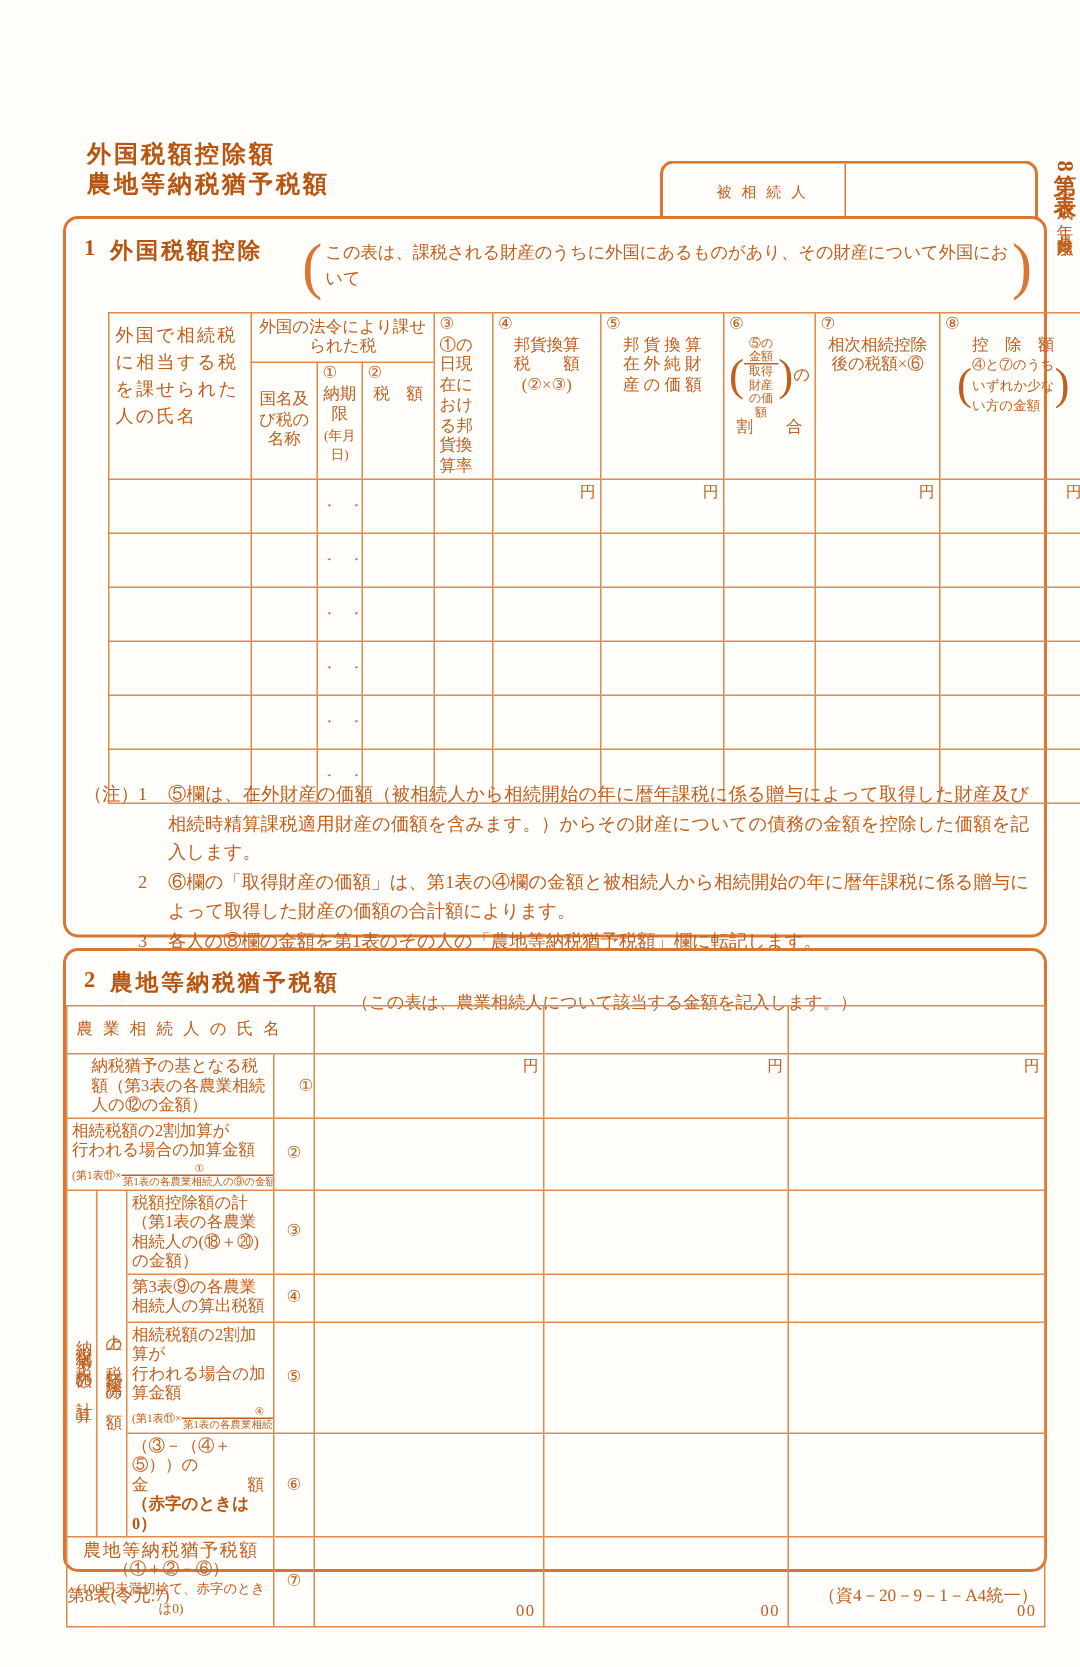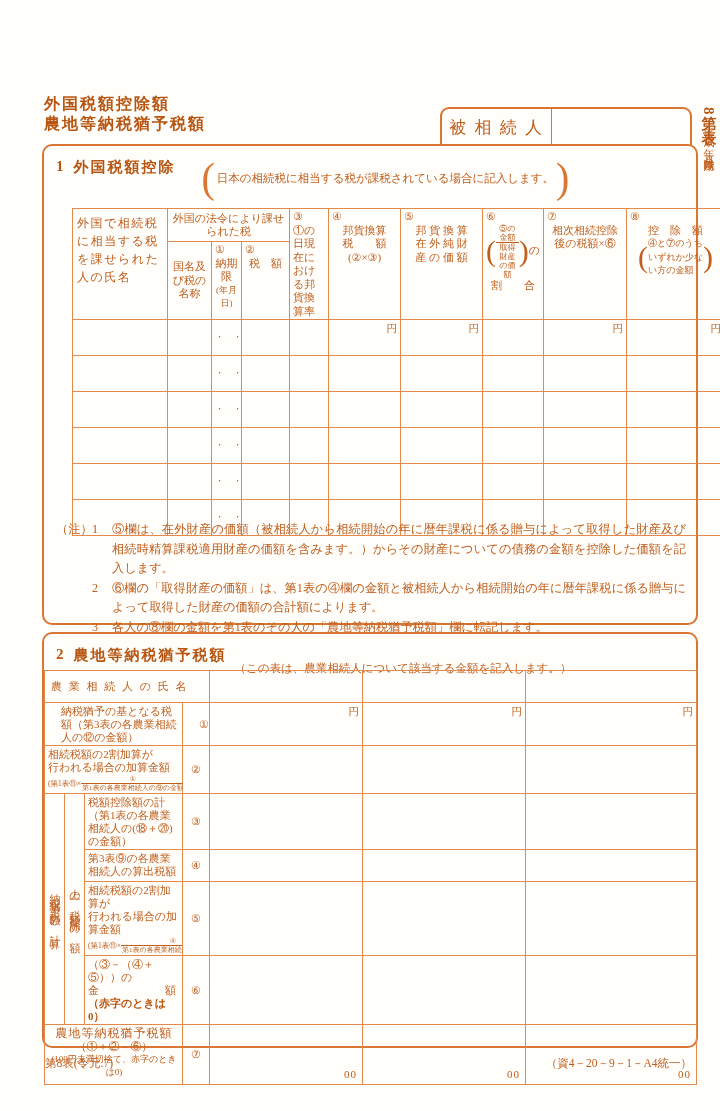--- a/index.html
+++ b/index.html
@@ -11,26 +11,26 @@
   }
   *{box-sizing:border-box;}
   html,body{margin:0;padding:0;}
   body{
     width:720px;height:1111px;position:relative;
     background:var(--bg);color:var(--ink);
     font-family:"Liberation Serif","DejaVu Serif",serif;
     overflow:hidden;
   }
   
-  .title-block{position:absolute;left:44px;top:94px;display:flex;align-items:flex-end;}
+  .title-block{position:absolute;left:58px;top:94px;display:flex;align-items:flex-end;}
   .title-lines{font-weight:bold;font-size:16px;line-height:20px;letter-spacing:2px;color:var(--ink-strong);}
   .title-suffix{font-size:25px;font-weight:bold;letter-spacing:9px;margin-left:8px;margin-top:7px;color:var(--ink-strong);white-space:nowrap;}
   .decedent{position:absolute;left:440px;top:107px;width:252px;height:39px;
     border:2px solid var(--line2);border-bottom:none;border-radius:9px 9px 0 0;display:flex;}
-  .decedent-label{width:110px;border-right:1.5px solid var(--line2);display:flex;align-items:center;justify-content:center;font-size:17px;letter-spacing:2px;}
+  .decedent-label{width:110px;border-right:1.5px solid var(--line2);display:flex;align-items:center;justify-content:center;font-size:10px;letter-spacing:2px;margin-left:12px;}
   .decedent-value{flex:1;}
   .margin-tab{position:absolute;right:2px;top:104px;writing-mode:vertical-rl;height:300px;line-height:1.1;}
   .margin-tab .t{font-size:15px;font-weight:bold;letter-spacing:3px;color:var(--ink-strong);}
   .margin-tab .n{font-size:11px;letter-spacing:1px;}
   
   .sec{position:absolute;left:42px;width:656px;border:2.5px solid var(--line2);border-radius:10px;}
   .sec1{top:144px;height:481px;}
   .sec2{top:632px;height:416px;}
   .sec-head{display:flex;align-items:flex-start;padding:12px 8px 0 12px;}
   .sec-no{font-size:15px;font-weight:bold;margin-right:10px;color:var(--ink-strong);}
@@ -112,21 +112,21 @@
   <span class="n">（平成31年1月分以降用）</span>
 </div>
 
 <div class="sec sec1">
   <div class="sec-head">
     <span class="sec-no">1</span>
     <span class="sec-title">外国税額控除</span>
     <div class="intro">
       <span class="bp">(</span>
       <span class="txt">
-        <span class="c-line">日本の相続税に相当する税が課税されている場合に記入します。</span>
+        <span class="c-line">この表は、課税される財産のうちに外国にあるものがあり、その財産について外国において</span>
       </span>
       <span class="bp">)</span>
     </div>
   </div>
 
   <table class="t1">
     <colgroup>
       <col style="width:95px">
         <col style="width:44px">
         <col style="width:30px">

